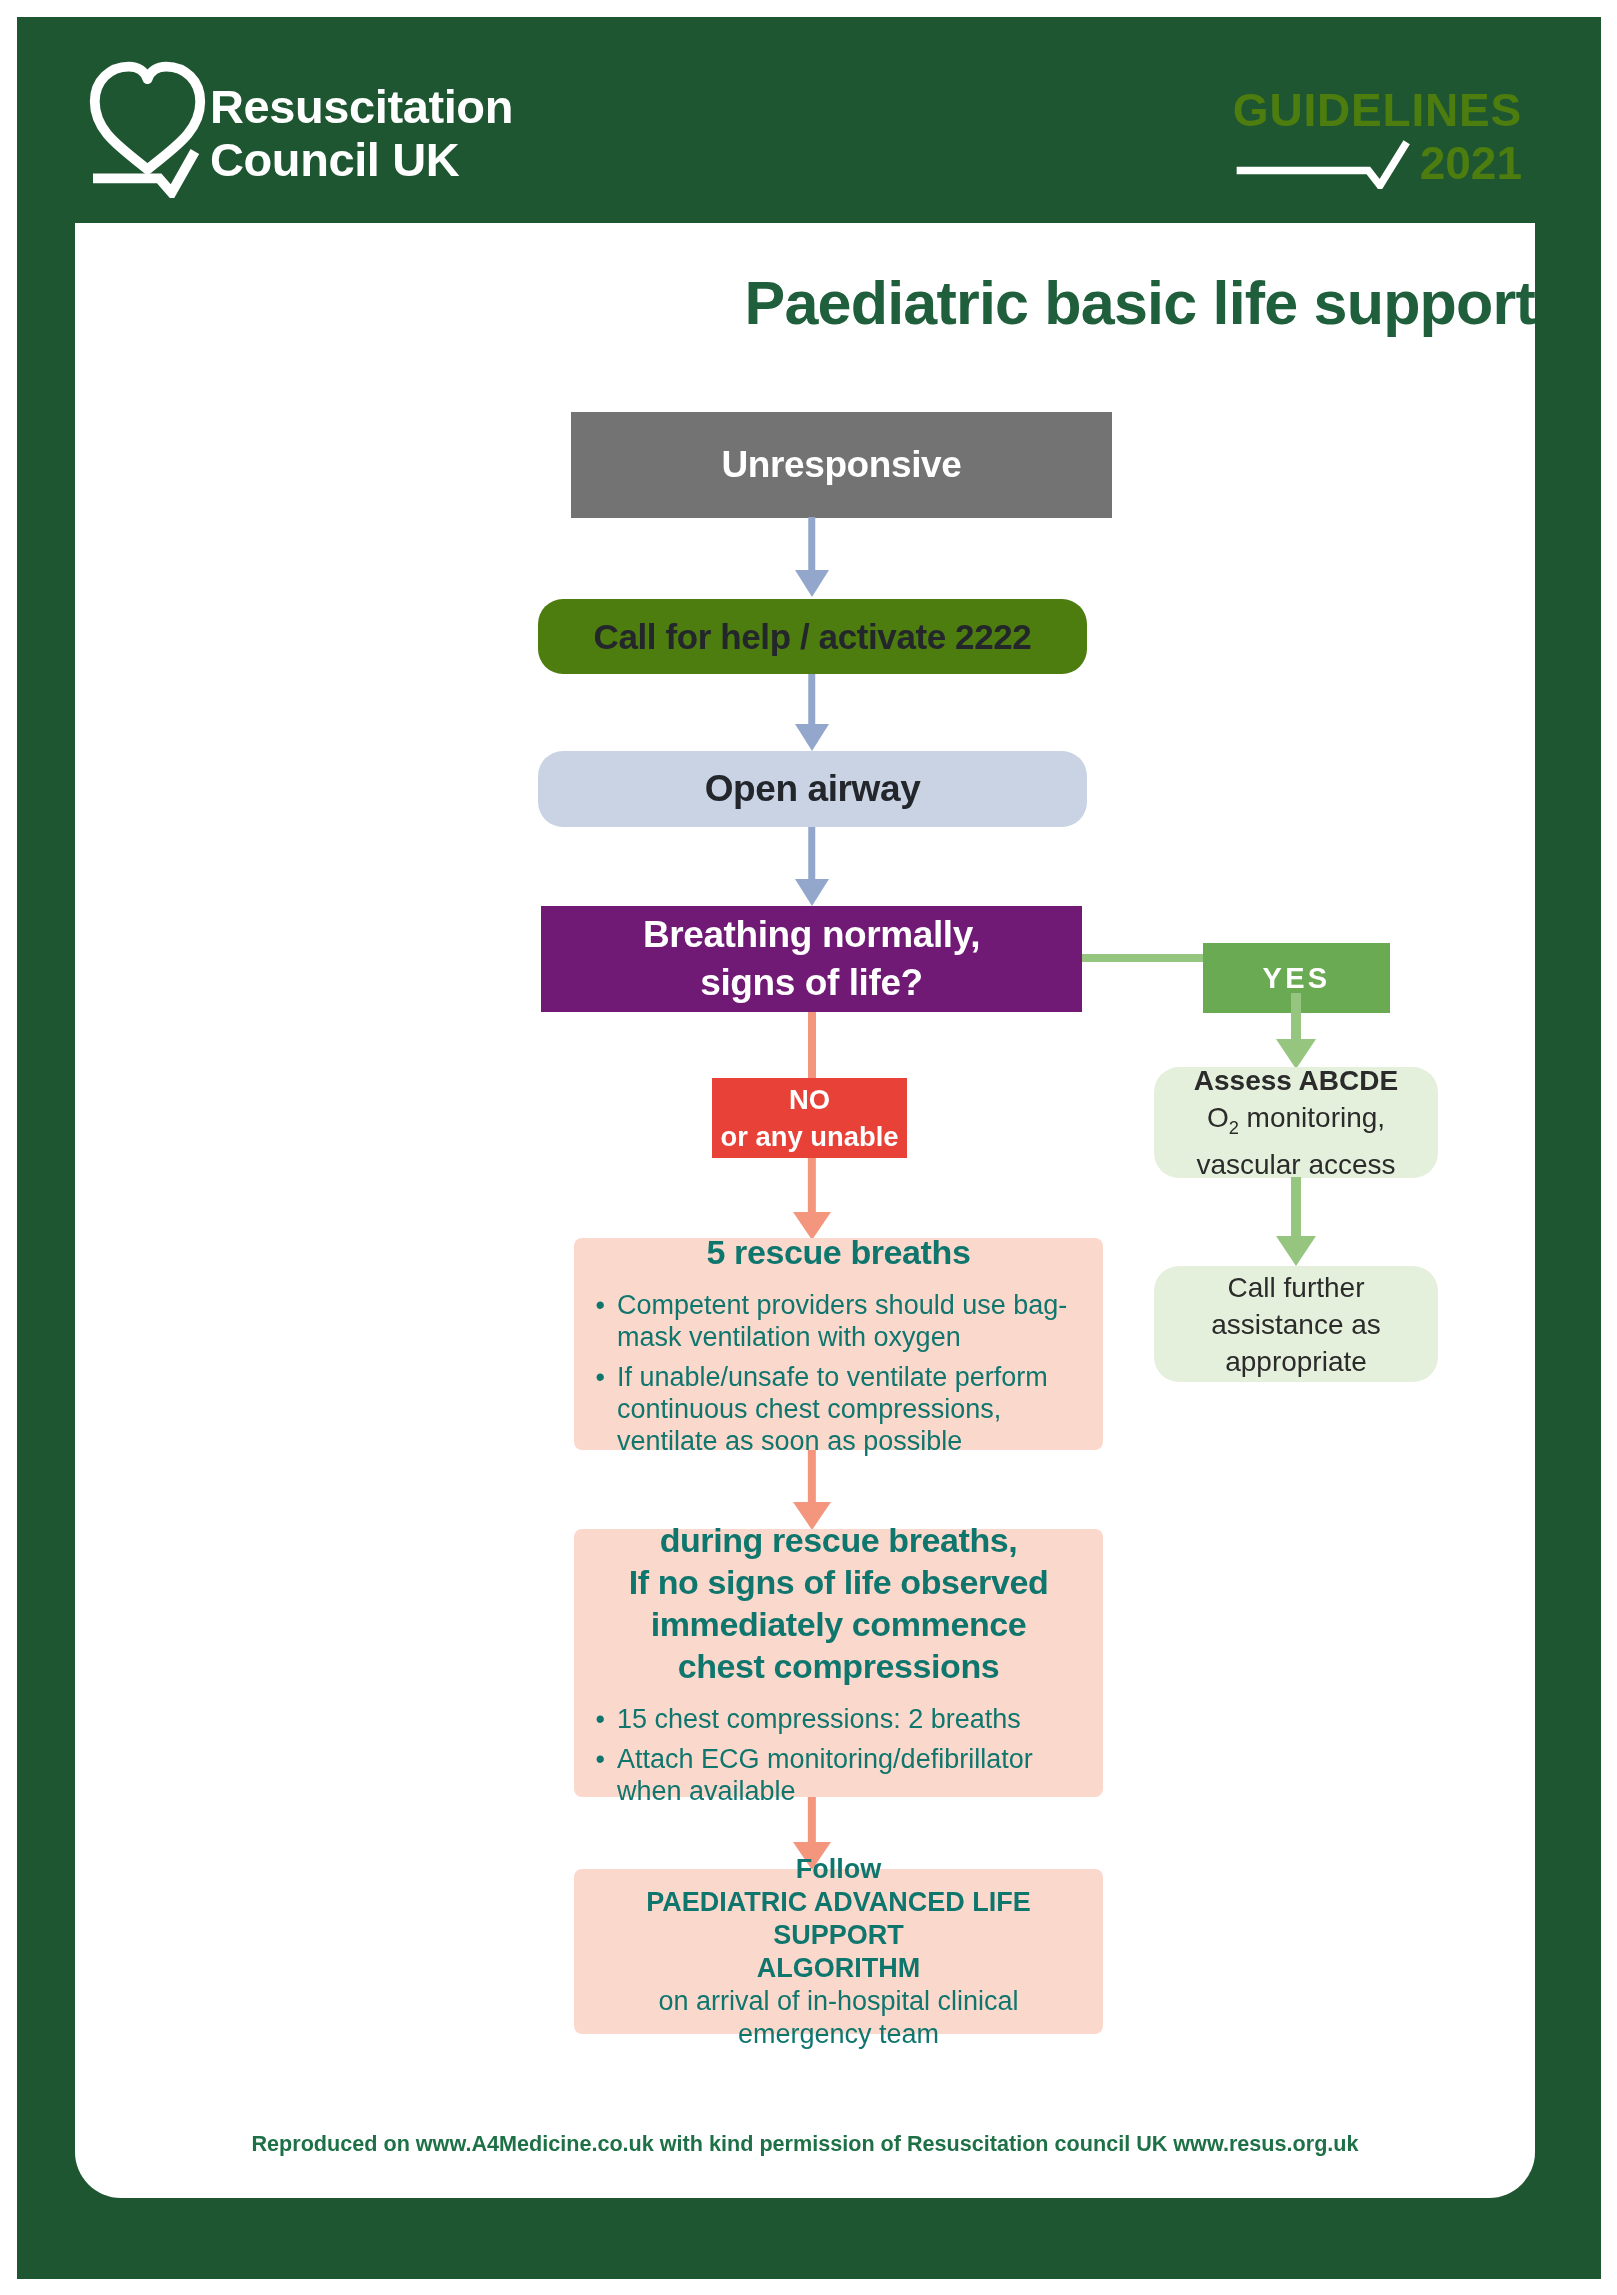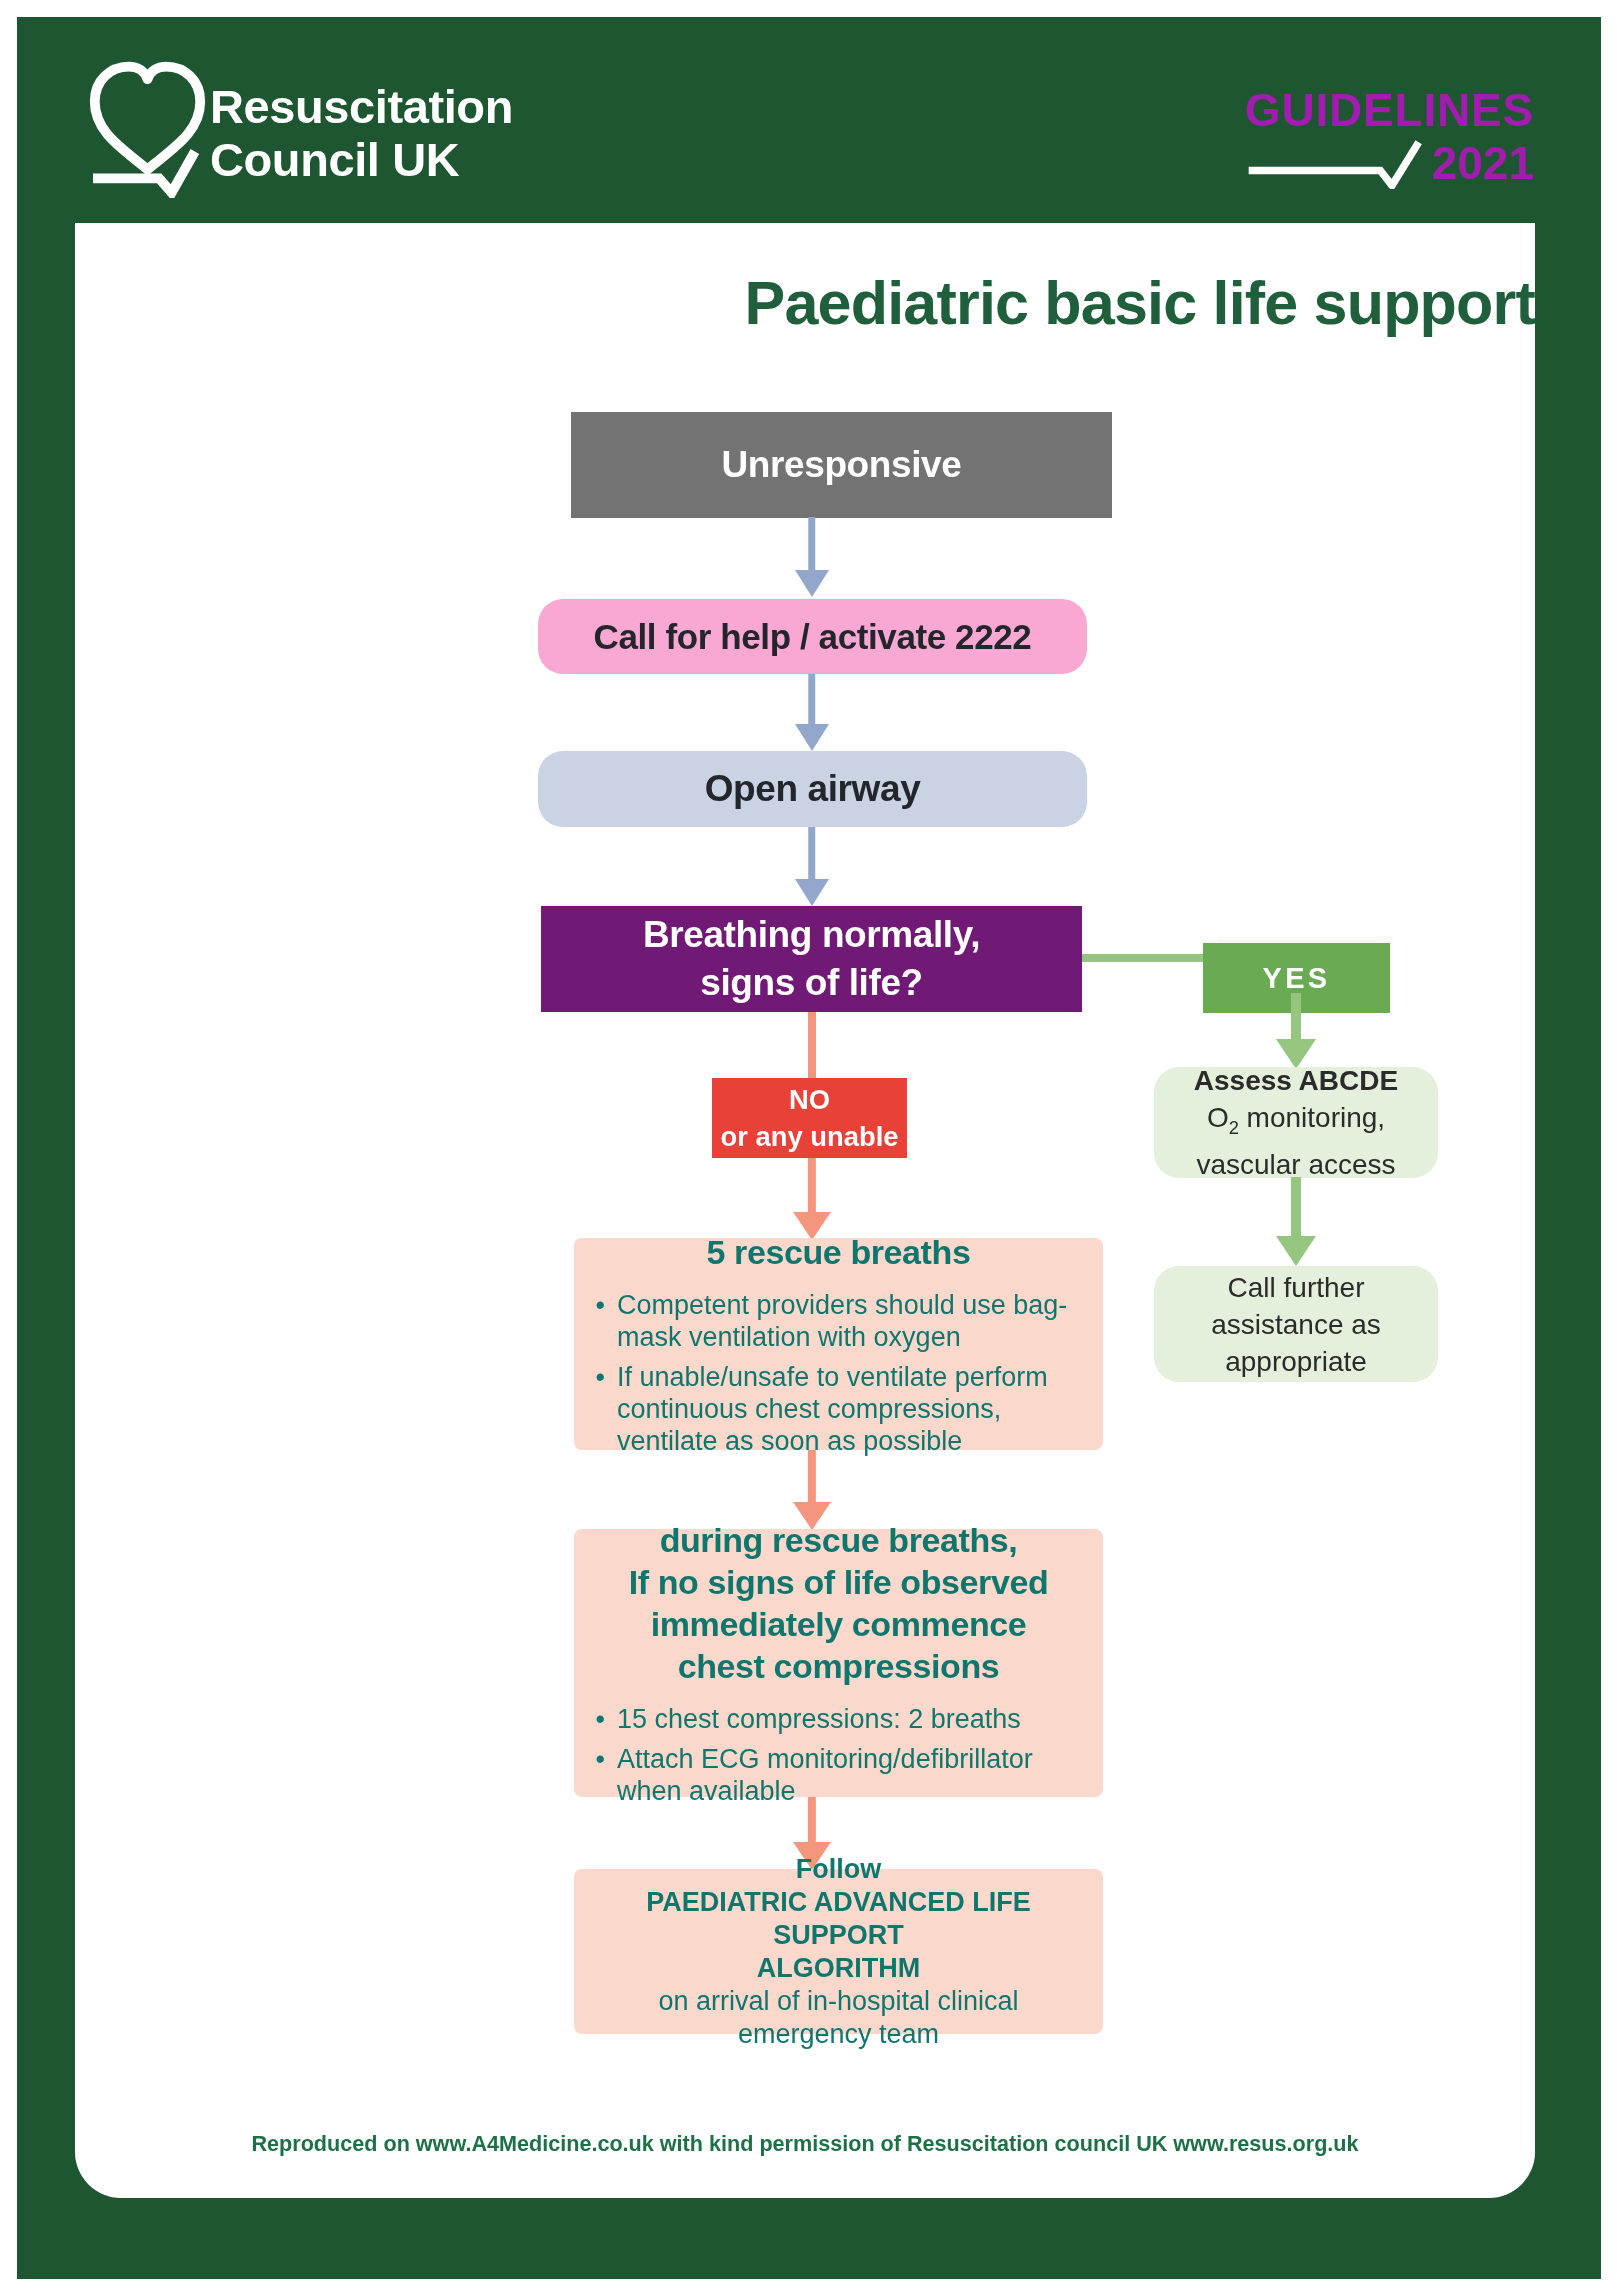--- a/index.html
+++ b/index.html
@@ -9,36 +9,36 @@
   }
   
   #frame{position:absolute;left:16.6px;top:16.6px;width:1584px;height:2262px;background:#1E5631;}
   #panel{position:absolute;left:75px;top:223px;width:1460px;height:1975px;background:#ffffff;
          border-bottom-left-radius:46px;border-bottom-right-radius:46px;}
 
   
   #brand-logo{position:absolute;left:79px;top:55px;width:137px;height:143px;}
   #brand-text{position:absolute;left:210px;top:80px;color:#ffffff;font-weight:bold;
               font-size:47px;line-height:53px;letter-spacing:-0.4px;}
-  #guidelines{position:absolute;right:84px;top:86px;text-align:left;color:#a21caf;}
+  #guidelines{position:absolute;right:96px;top:86px;text-align:left;color:#4d7c0f;}
   #guidelines .g-word{font-weight:bold;font-size:46px;letter-spacing:0.8px;line-height:48px;}
   #guidelines .g-row{display:flex;align-items:center;justify-content:flex-end;margin-top:3.3px;}
   #guidelines .g-year{font-weight:bold;font-size:46px;line-height:48px;margin-left:5px;}
 
   
   #title{position:absolute;left:75px;top:268px;width:1460px;text-align:right;
          color:#1F5F3C;font-weight:bold;font-size:61px;letter-spacing:-0.8px;}
 
   
   .fbox{position:absolute;display:flex;flex-direction:column;align-items:center;
         justify-content:center;text-align:center;box-sizing:border-box;}
   .lbl{font-weight:bold;font-size:37px;letter-spacing:-0.4px;white-space:nowrap;}
 
   #box-unresponsive{left:571px;top:412px;width:541px;height:106px;background:#737373;color:#ffffff;}
-  #box-callhelp{left:538px;top:599px;width:549px;height:75px;background:#f9a8d4;color:#23262B;border-radius:25px;}
+  #box-callhelp{left:538px;top:599px;width:549px;height:75px;background:#4d7c0f;color:#23262B;border-radius:25px;}
   #box-callhelp .lbl{font-size:35px;}
   #box-openairway{left:538px;top:751px;width:549px;height:76px;background:#C9D3E4;color:#23262B;border-radius:25px;}
   #box-breathing{left:541px;top:906px;width:541px;height:106px;background:#701a75;color:#ffffff;}
   #box-breathing .lbl{line-height:48px;}
 
   #box-yes{left:1203px;top:923px;width:187px;height:70px;background:#69AA52;color:#ffffff;margin-top:20px;}
   #box-yes .lbl{font-size:29px;letter-spacing:3.3px;}
   #box-no{left:712px;top:1078px;width:195px;height:80px;background:#E84238;color:#ffffff;}
   #box-no .lbl{font-size:27.4px;line-height:37px;letter-spacing:0;}
 

